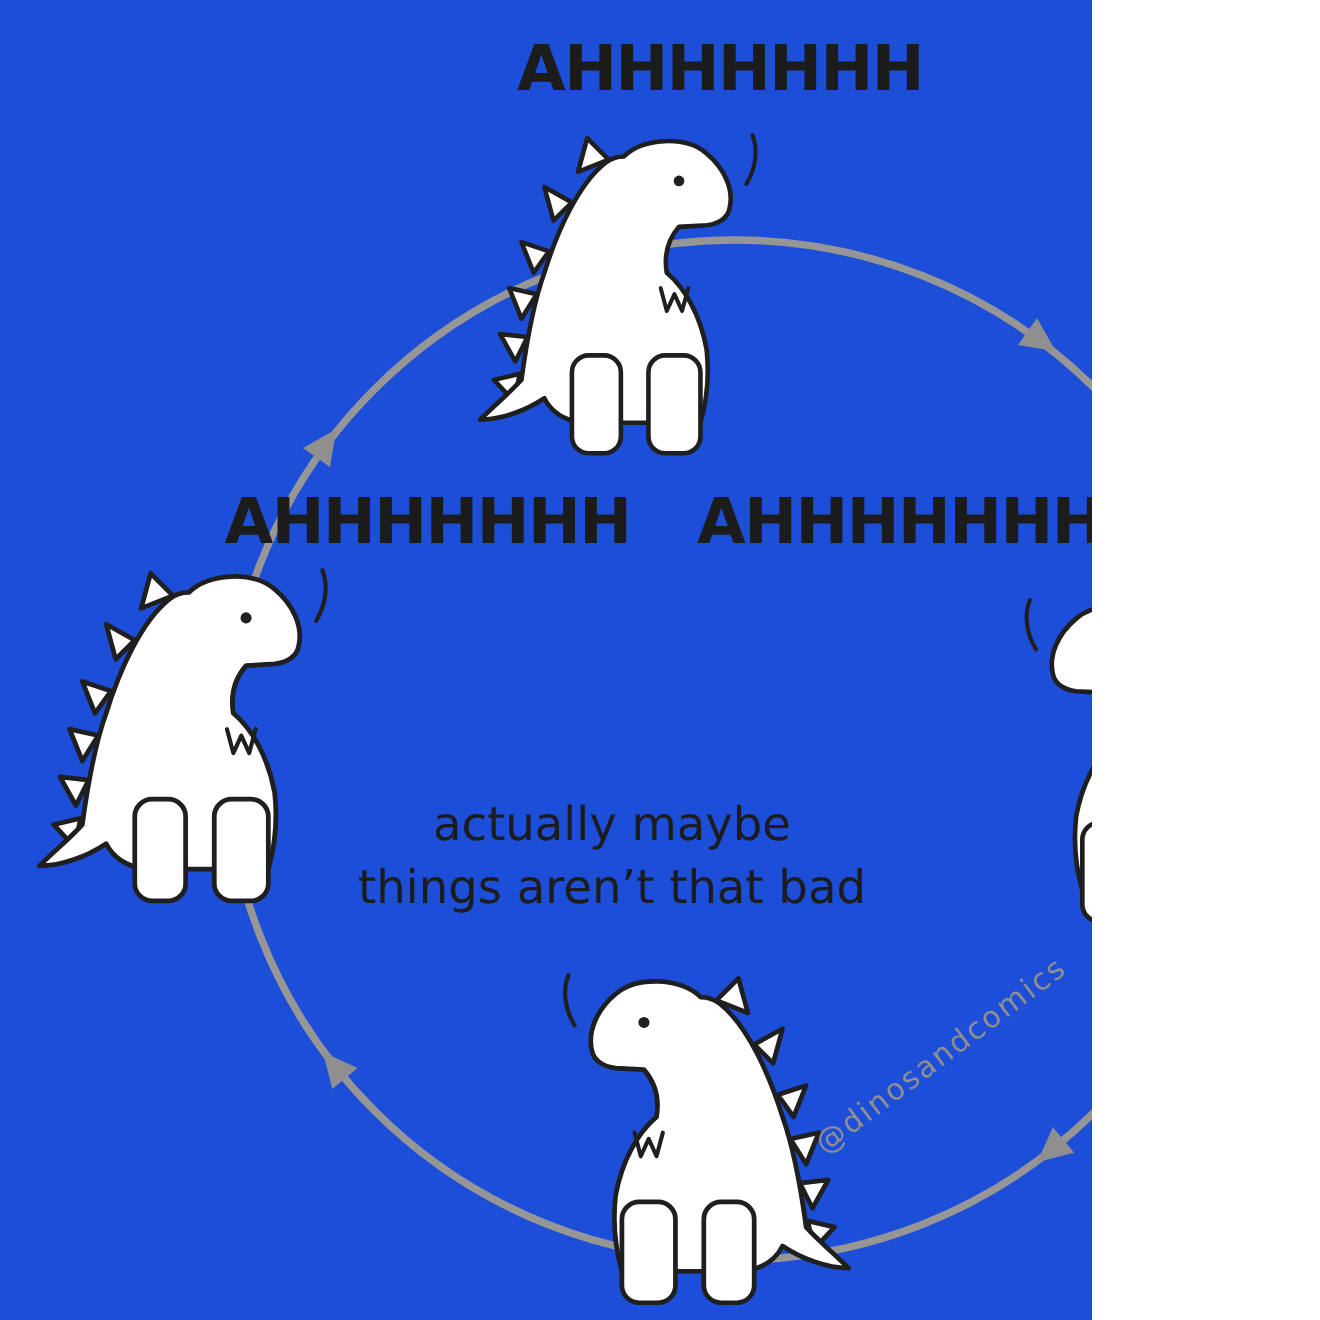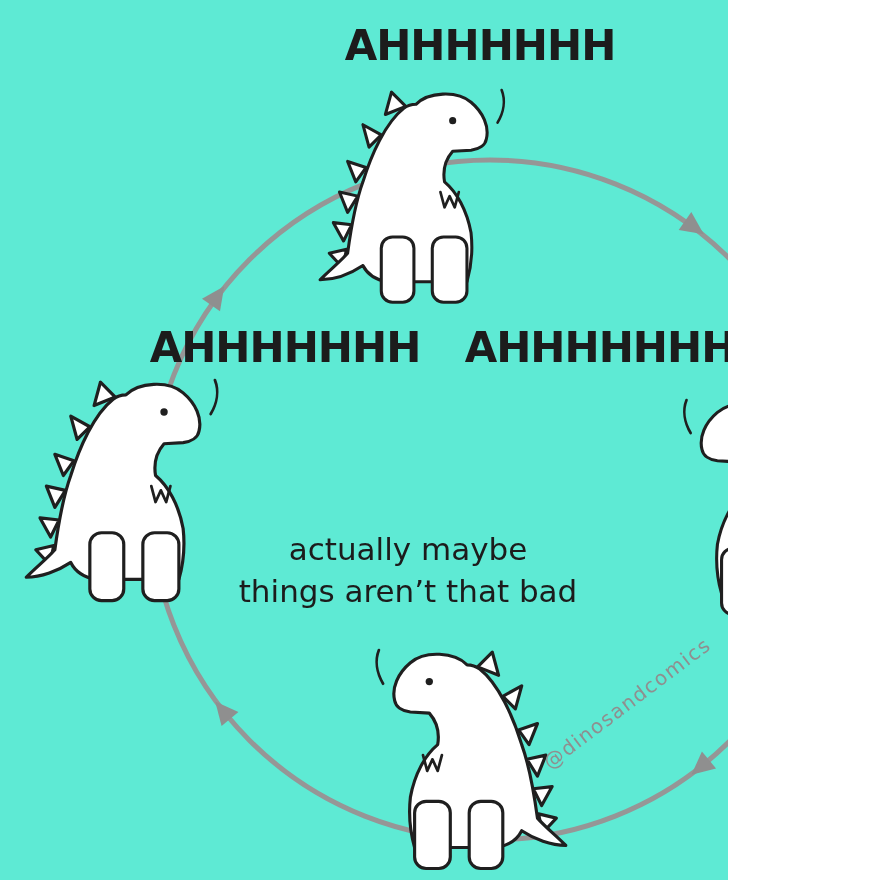--- a/index.html
+++ b/index.html
@@ -4,21 +4,21 @@
 <style>
   html, body {
     margin: 0;
     padding: 0;
     background: #ffffff;
   }
   .canvas {
     position: relative;
     width: 728px;
     height: 880px;
-    background: #5eead4;
+    background: #1d4ed8;
     overflow: hidden;
     font-family: "DejaVu Sans", "Liberation Sans", sans-serif;
     text-decoration: underline;
   }
   svg { display: block; }
   .circle-stroke {
     fill: none;
     stroke: #969696;
     stroke-width: 5;
   }

